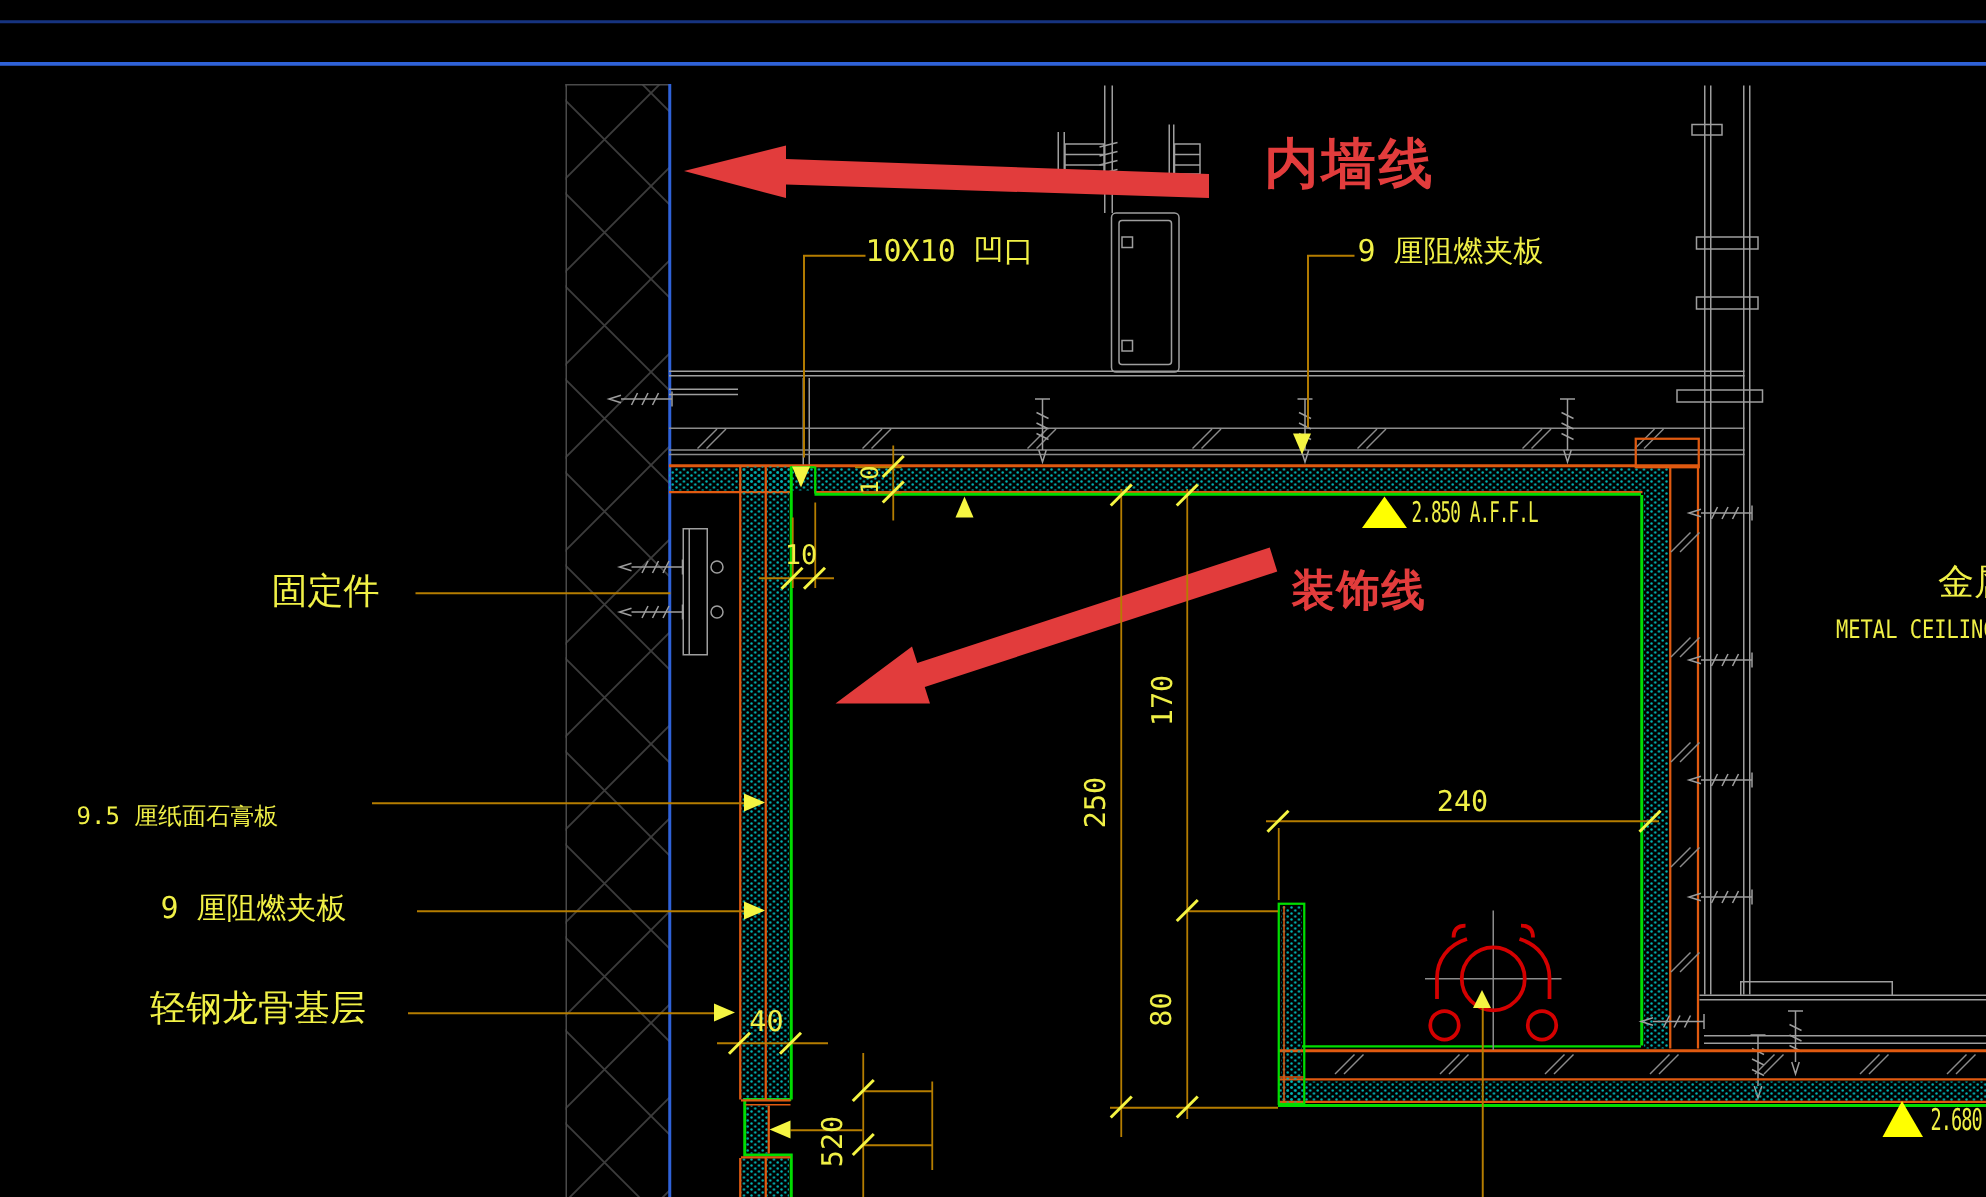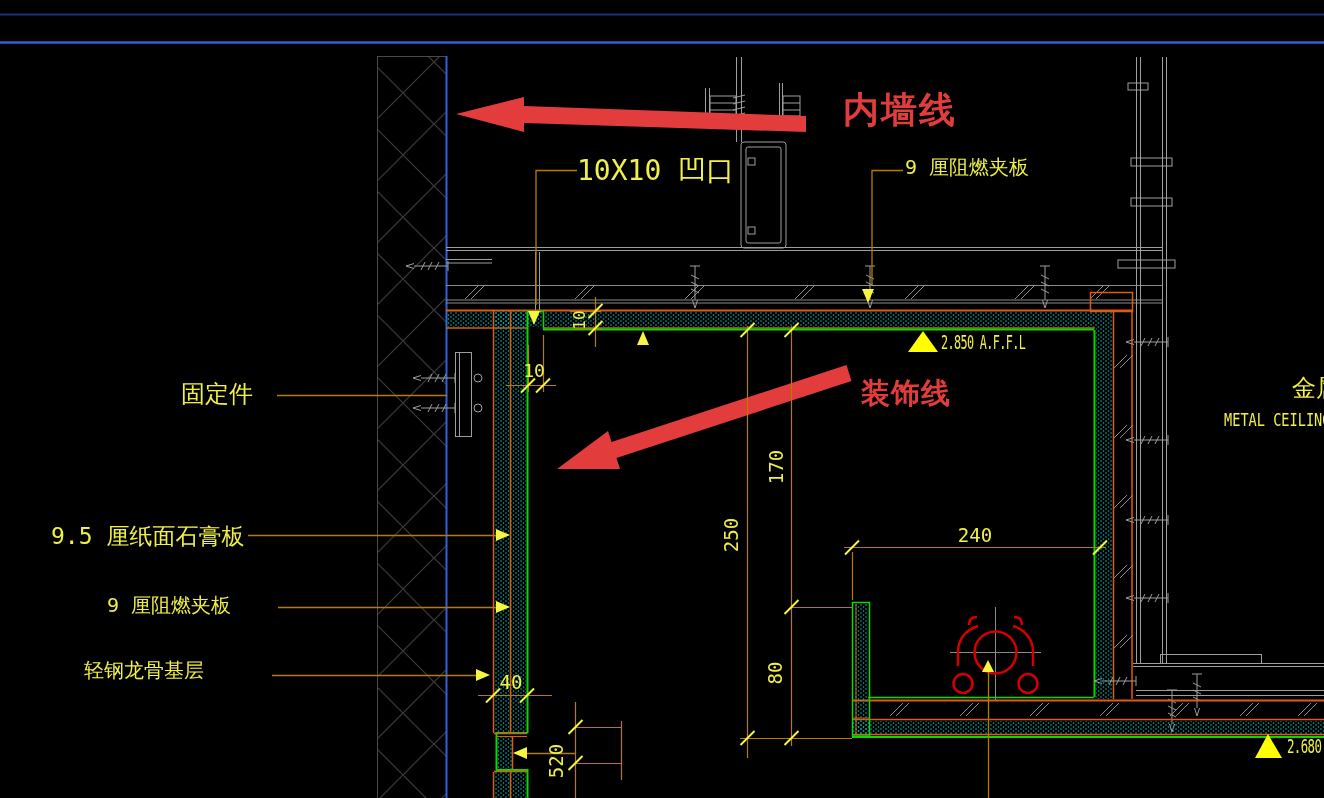--- a/index.html
+++ b/index.html
@@ -286,26 +286,26 @@
     <polygon points="988,660 982,672 994,672"></polygon>
   </g>
 
   <polygon fill="#ffff00" points="908,352 938,352 923,331"></polygon>
   <polygon fill="#ffff00" points="1255,758 1282,758 1268,734"></polygon>
 </svg>
 
   <div class="lbl red" style="left:843px;top:92px;font-size:36px;letter-spacing:2px">内墙线</div>
   <div class="lbl red" style="left:861px;top:379px;font-size:29px;letter-spacing:1px">装饰线</div>
 
-  <div class="lbl" style="left:577px;top:157px;font-size:28px">10X10 凹口</div>
+  <div class="lbl" style="left:577px;top:157px;font-size:20px">10X10 凹口</div>
   <div class="lbl" style="left:905px;top:157px;font-size:20px">9 厘阻燃夹板</div>
   <div class="lbl" style="left:181px;top:382px;font-size:24px">固定件</div>
-  <div class="lbl" style="left:51px;top:525px;font-size:23px">9.5 厘纸面石膏板</div>
+  <div class="lbl" style="left:51px;top:536px;font-size:16px">9.5 厘纸面石膏板</div>
   <div class="lbl" style="left:107px;top:595px;font-size:20px">9 厘阻燃夹板</div>
-  <div class="lbl" style="left:84px;top:660px;font-size:20px">轻钢龙骨基层</div>
+  <div class="lbl" style="left:100px;top:660px;font-size:24px">轻钢龙骨基层</div>
   <div class="lbl" style="left:1292px;top:376px;font-size:24px">金属</div>
   <div class="lbl cond2" style="left:1224px;top:412px;font-size:17px">METAL CEILING</div>
 
   <div class="lbl cond" style="left:941px;top:333px;font-size:19px">2.850 A.F.F.L</div>
   <div class="lbl cond" style="left:1287px;top:736px;font-size:20px">2.680 A.</div>
 
   <div class="dim dimr" style="left:580px;top:320px;font-size:16px">10</div>
   <div class="dim dimc" style="left:534px;top:371px;font-size:18px">10</div>
   <div class="dim dimr" style="left:776px;top:467px">170</div>
   <div class="dim dimr" style="left:731px;top:535px">250</div>

